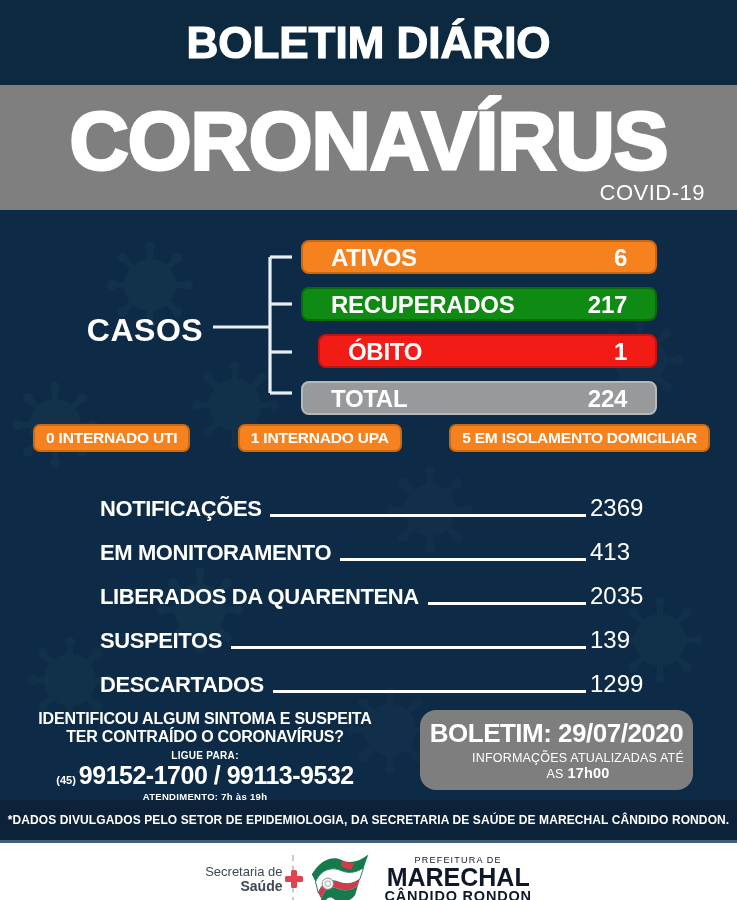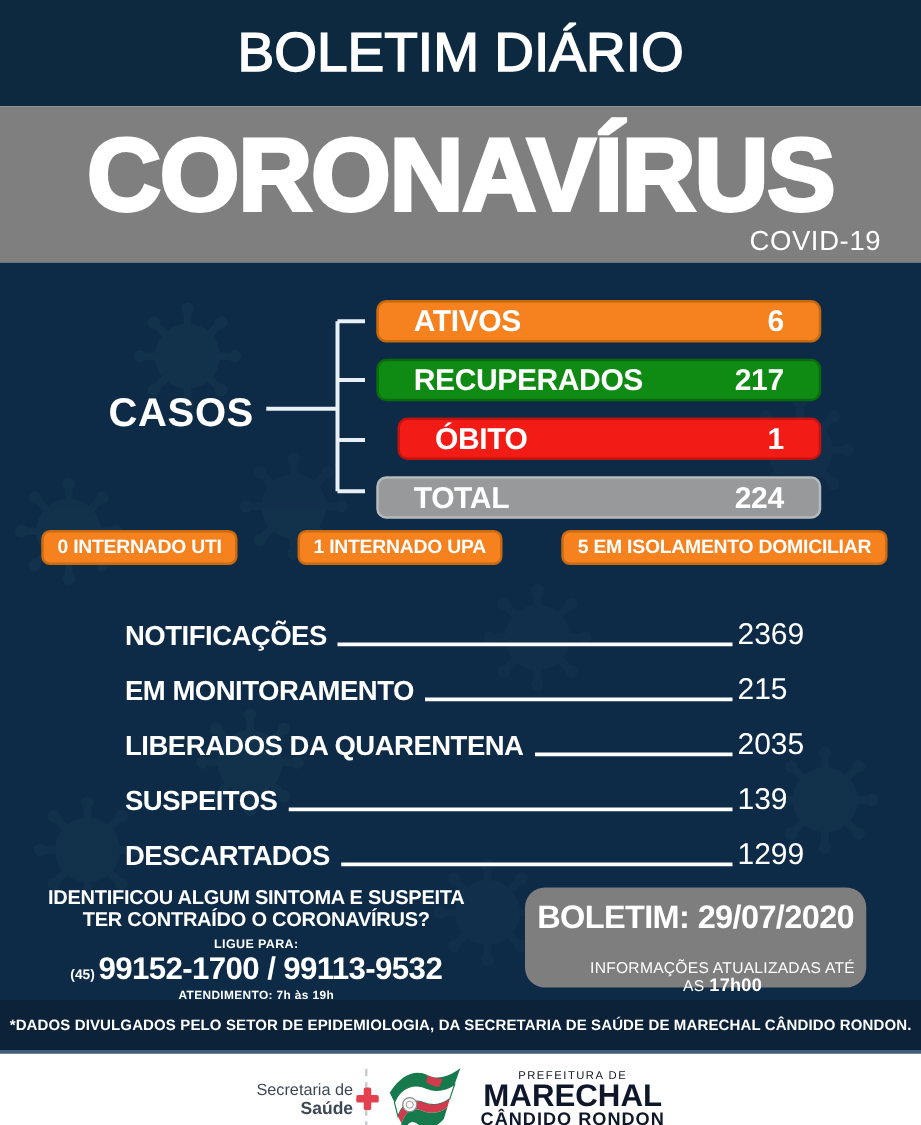--- a/index.html
+++ b/index.html
@@ -3,21 +3,21 @@
 <meta charset="utf-8">
 <style>
   * { margin:0; padding:0; box-sizing:border-box; }
   html,body { background:#ffffff; }
   body { font-family:"Liberation Sans","DejaVu Sans",sans-serif; }
   .page { position:relative; width:737px; height:900px; overflow:hidden; background:#ffffff; }
 
   
   .top-band { position:relative; height:85px; background:#0d2940; }
   .top-title {
-    text-align:center; color:#ffffff; font-weight:normal;
+    text-align:center; color:#ffffff; font-weight:bold;
     font-size:44px; line-height:85px; letter-spacing:0px;
     -webkit-text-stroke:1.2px #ffffff;
   }
 
   
   .gray-band { position:relative; height:125px; background:#7f7f7f; }
   .banner-title {
     text-align:center; color:#ffffff; font-weight:bold;
     font-size:82px; line-height:112px; letter-spacing:-1px;
     -webkit-text-stroke:3px #ffffff;
@@ -65,21 +65,21 @@
   .contact-phone-row { display:flex; justify-content:center; align-items:baseline; margin-top:0; }
   .contact-area { font-size:11px; margin-right:3px; }
   .contact-phones { font-size:25px; letter-spacing:-0.5px; }
   .contact-hours { font-size:9.5px; margin-top:1px; letter-spacing:0.3px; }
 
   .bulletin-box {
     position:absolute; z-index:2; top:500px; left:420px; width:273px; height:80px;
     background:#7e7e7e; border-radius:16px; text-align:center; color:#ffffff; padding-top:8px;
   }
   .bulletin-title { font-weight:bold; font-size:26px; letter-spacing:-0.5px; }
-  .bulletin-sub { font-size:12.5px; margin-top:18px; letter-spacing:0.2px;padding-left:43px; }
+  .bulletin-sub { font-size:12.5px; margin-top:2px; letter-spacing:0.2px;padding-left:43px; }
   .bulletin-time { font-weight:bold; font-size:14.5px; margin-left:4px; }
 
   
   .strip {
     height:43px; background:#0b2238; border-bottom:3px solid #3f5e7b;
     display:flex; align-items:center; justify-content:center;
   }
   .strip-text { color:#ffffff; font-weight:bold; font-size:12px; letter-spacing:0.1px; }
 
   
@@ -191,21 +191,21 @@
 
     <div class="stats">
       <div class="stat-row">
         <span class="stat-label">NOTIFICAÇÕES</span>
         <span class="stat-line"></span>
         <span class="stat-value">2369</span>
       </div>
       <div class="stat-row">
         <span class="stat-label">EM MONITORAMENTO</span>
         <span class="stat-line"></span>
-        <span class="stat-value">215</span>
+        <span class="stat-value">413</span>
       </div>
       <div class="stat-row">
         <span class="stat-label">LIBERADOS DA QUARENTENA</span>
         <span class="stat-line"></span>
         <span class="stat-value">2035</span>
       </div>
       <div class="stat-row">
         <span class="stat-label">SUSPEITOS</span>
         <span class="stat-line"></span>
         <span class="stat-value">139</span>

